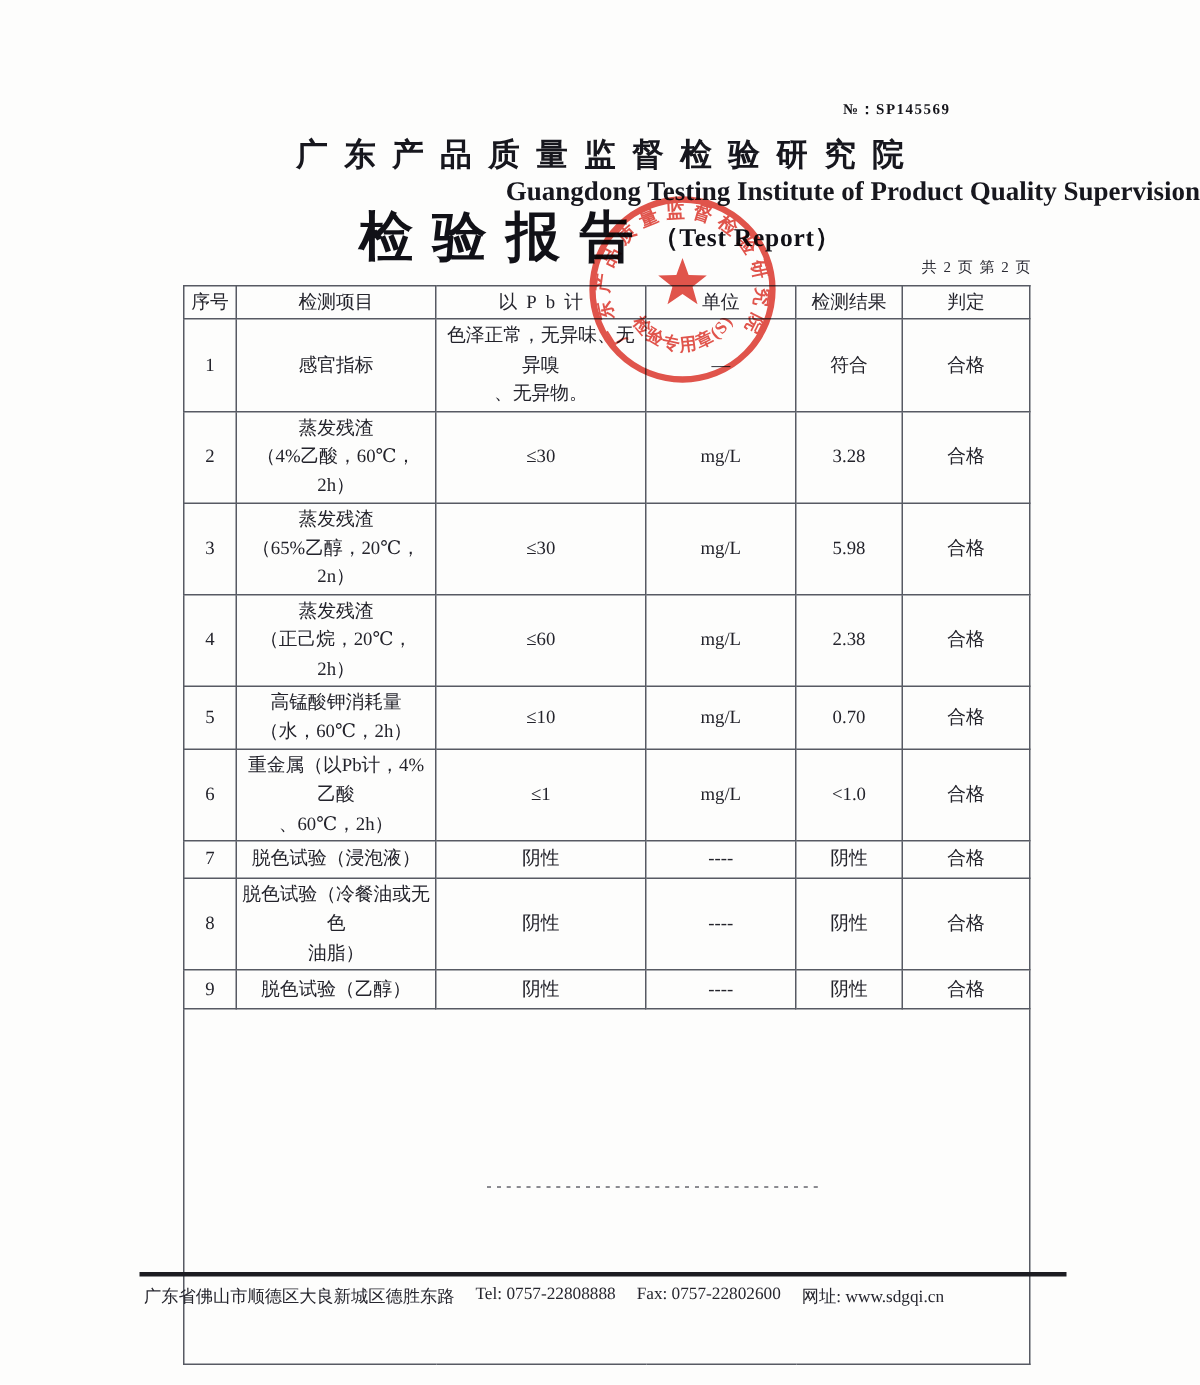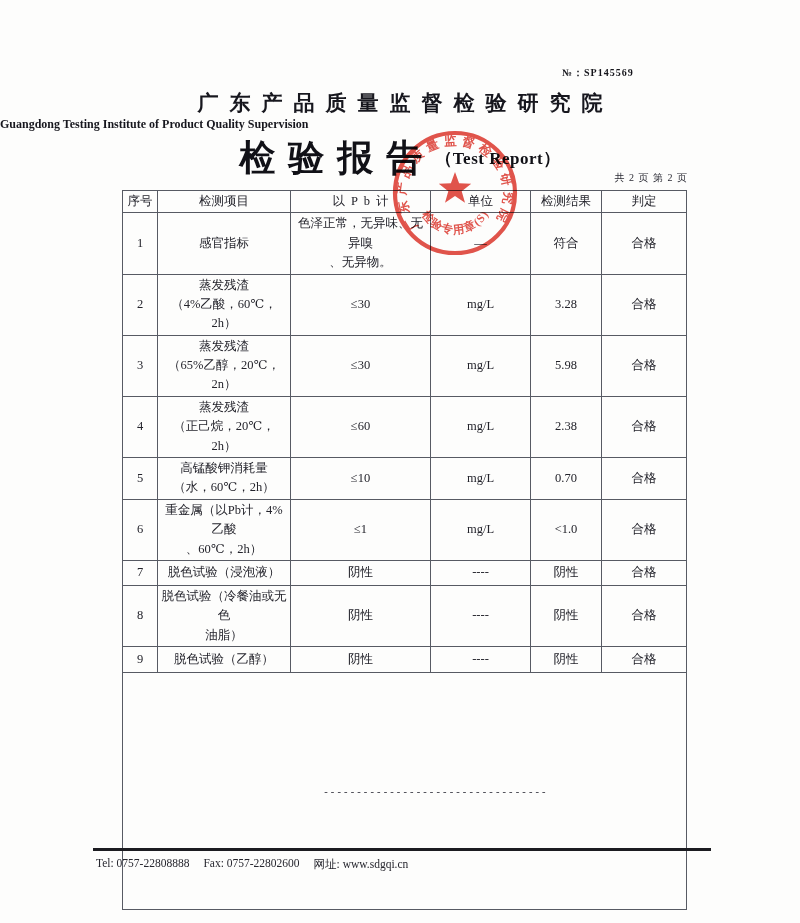--- a/index.html
+++ b/index.html
@@ -19,21 +19,21 @@
   }
 
   .institute-cn {
     position: absolute; top: 89px; left: 0; width: 800px;
     text-align: center; font-size: 21px; font-weight: bold;
     letter-spacing: 11px; text-indent: 11px; color: #17171e;
     white-space: nowrap;
   }
   .institute-en {
     position: absolute; top: 117px; left: 0; width: 800px;
-    text-align: left; font-size: 12px; font-weight: bold; color: #17171e;
+    text-align: right; font-size: 18px; font-weight: bold; color: #17171e;
   }
 
   .title-line {
     position: absolute; top: 134px; left: 0; width: 800px;
     text-align: center; color: #111117; white-space: nowrap;
   }
   .title-cn { font-size: 36px; font-weight: bold; letter-spacing: 13px; vertical-align: middle; }
   .title-paren { font-size: 17px; font-weight: bold; letter-spacing: 0.5px; vertical-align: middle; margin-top: 21px; }
 
   .page-info {
@@ -220,18 +220,19 @@
       <textPath href="#arcTop" startOffset="2" data-name="seal-ring-text">广东产品质量监督检验研究院</textPath>
     </text>
     <polygon data-name="seal-star-icon" fill="#dd372e" points="66,45 70.1,56.3 82.2,56.7 72.7,64.2 76,75.8 66,69 56,75.8 59.3,64.2 49.8,56.7 61.9,56.3"></polygon>
     <text font-size="11.5" font-weight="bold" fill="#dd372e" letter-spacing="1.2" font-family="Liberation Serif, DejaVu Serif, serif">
       <textPath href="#arcBottom" startOffset="4" data-name="seal-bottom-text">检验专用章(S)</textPath>
     </text>
   </svg>
 
   <div class="footer-divider" data-name="footer-divider"></div>
   <div class="footer-text" data-name="footer">
+    <span data-name="footer-address">广东省佛山市顺德区大良新城区德胜东路</span>
     <span data-name="footer-tel">Tel: 0757-22808888</span>
     <span data-name="footer-fax">Fax: 0757-22802600</span>
     <span data-name="footer-website">网址: www.sdgqi.cn</span>
   </div>
 
 </div>
 
 </body></html>

